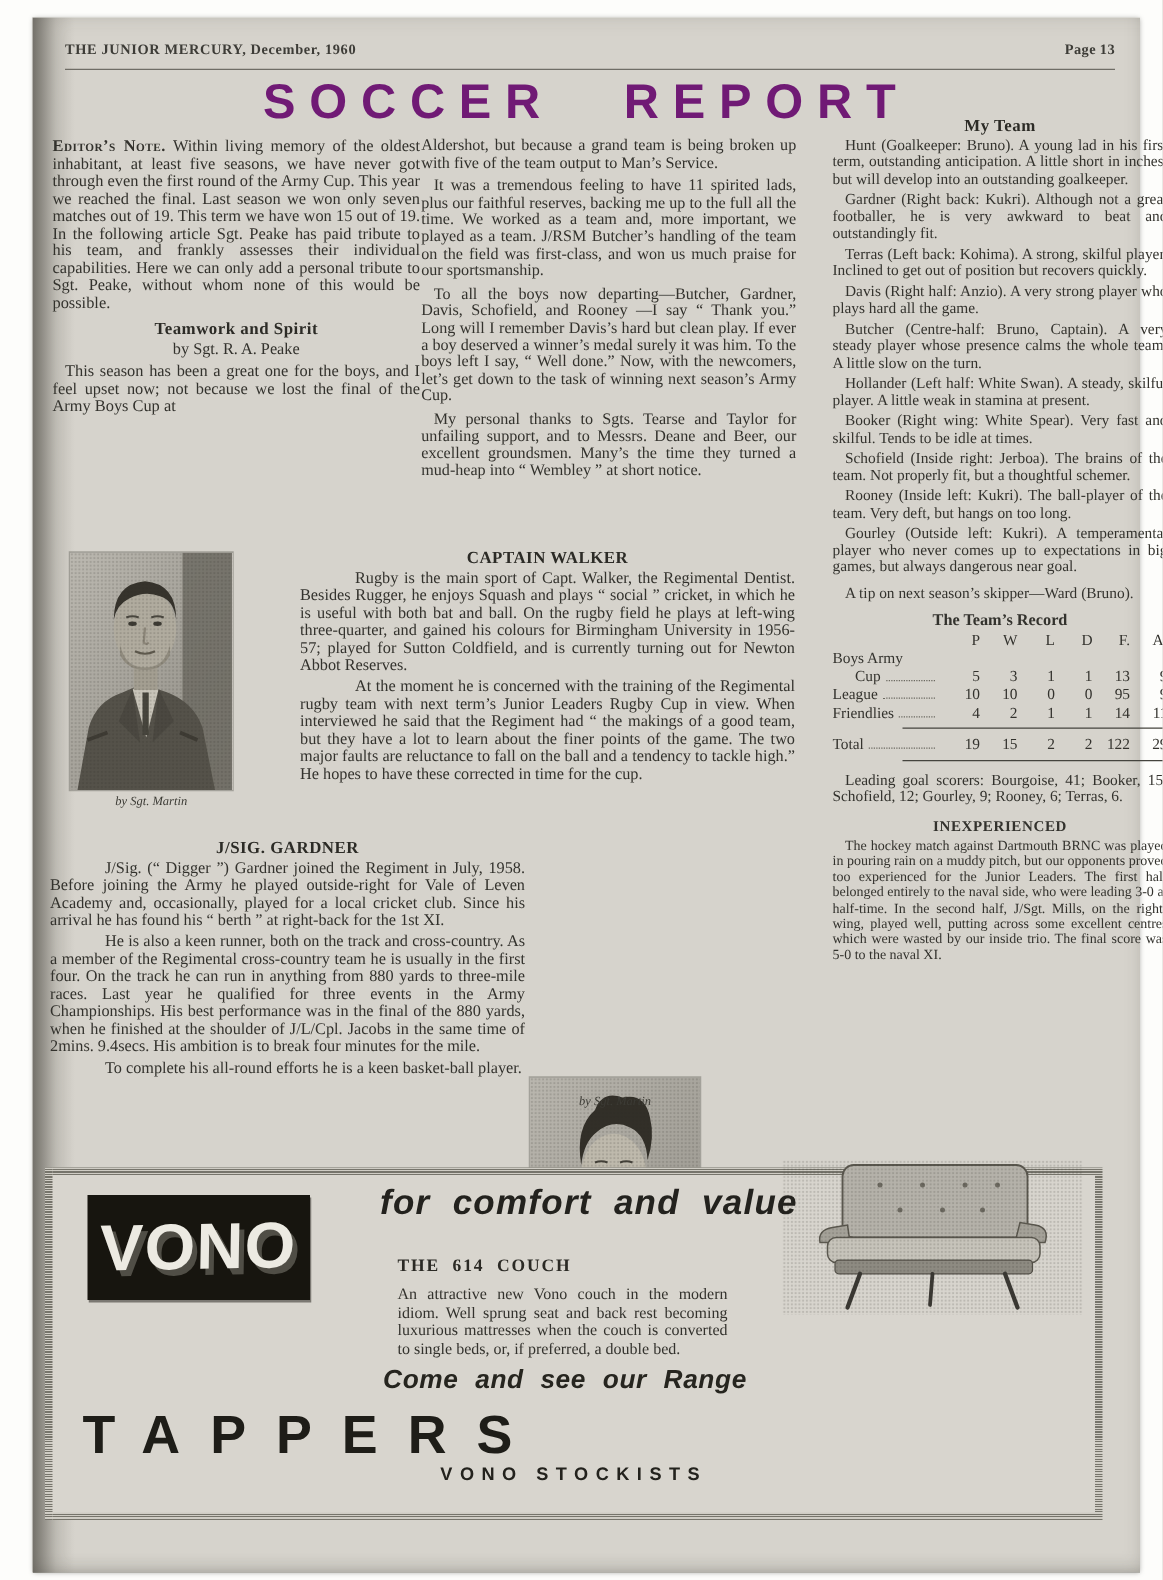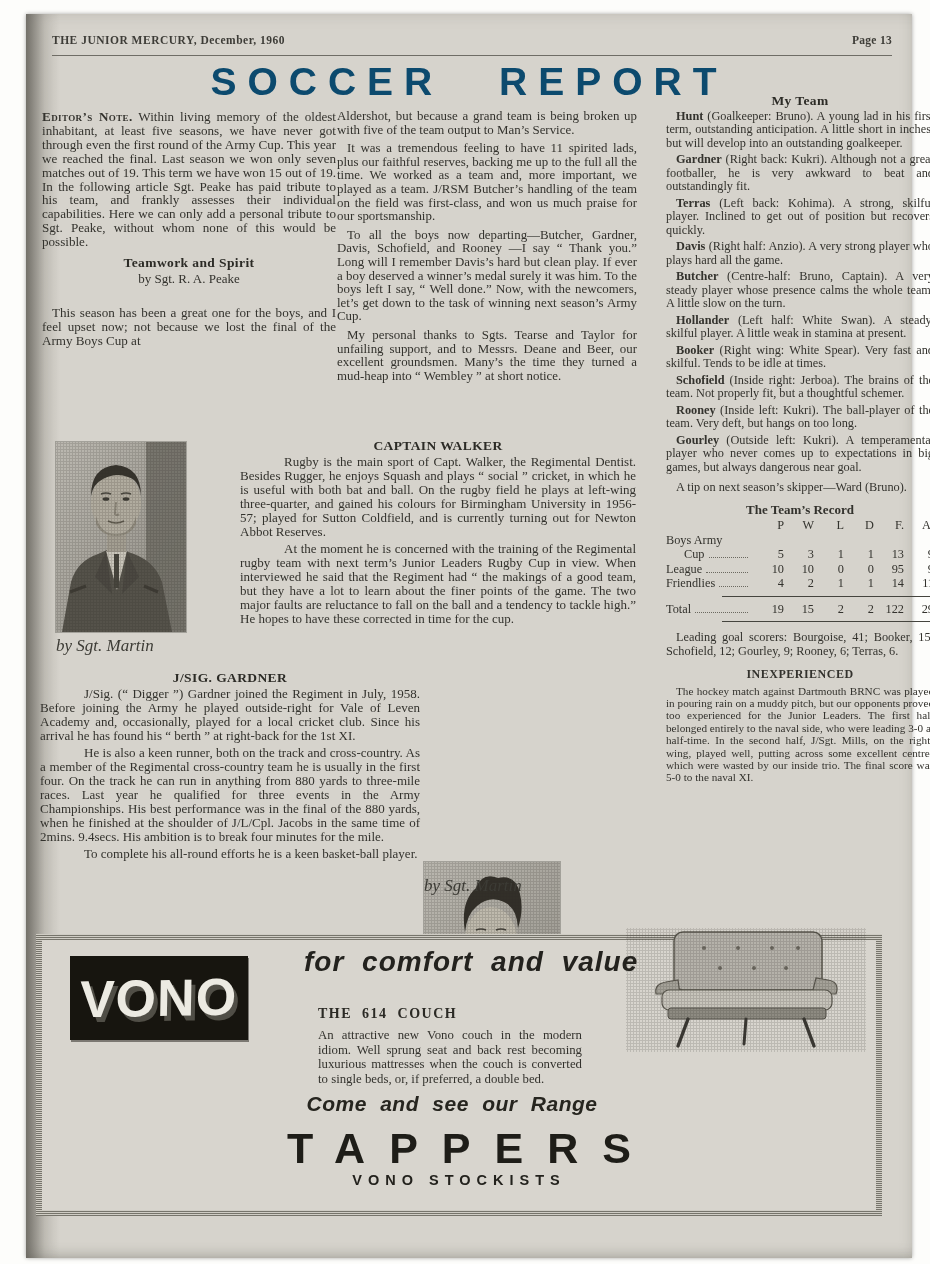--- a/index.html
+++ b/index.html
@@ -26,60 +26,60 @@
     position:absolute;left:26px;right:20px;top:20px;
     display:flex;justify-content:space-between;align-items:baseline;
     font-size:11.5px;font-weight:700;letter-spacing:.5px;color:#3d3c37;
     border-bottom:1px solid #6f6d66;padding-bottom:9px;
   }
   .hdr .pg{font-weight:700;letter-spacing:.3px;}
   .headline{
     position:absolute;top:46px;left:0;width:100%;text-align:center;
     font-family:"Liberation Sans","DejaVu Sans",sans-serif;
     font-size:39px;font-weight:700;letter-spacing:11px;word-spacing:34px;
-    color:#0c4a6e;
+    color:#701a75;
   }
   
   .col{position:absolute;text-align:justify;}
   .col p{margin:0 0 5px;text-indent:10px;}
   #col1{left:16px;top:96px;width:294px;font-size:13.1px;line-height:13.9px;}
   #col2{left:311px;top:96px;width:300px;font-size:12.9px;line-height:13.6px;}
   #col3{left:640px;top:80px;width:268px;height:842px;overflow:hidden;
         font-size:12.3px;line-height:13.5px;}
   .sc{font-variant:small-caps;font-weight:600;letter-spacing:.4px;}
   .sect-head{
     text-align:center;font-weight:700;font-size:13.5px;letter-spacing:.4px;
     margin:7px 0 2px;color:#2c2b26;text-indent:0;
   }
-  .byline{text-align:center;font-size:13px;margin:0 0 20px;text-indent:0;}
+  .byline{text-align:center;font-size:13px;margin:0 0 4px;text-indent:0;}
   .editor-p{text-indent:0 !important;}
   
   .wide{position:absolute;text-align:justify;font-size:13px;line-height:14px;}
   .wide p{margin:0 0 3px;text-indent:44px;}
   #capt{left:214px;top:418px;width:396px;}
   #gard{left:14px;top:650px;width:380px;}
   
   .photo{position:absolute;box-shadow:0 0 0 1px rgba(70,68,60,.35);overflow:hidden;}
   .photo svg{display:block;width:100%;height:100%;}
   .ht{position:relative;}
   .ht::after{
     content:"";position:absolute;inset:0;pointer-events:none;
     background-image:radial-gradient(rgba(42,40,35,.16) 1px,transparent 1.2px);
     background-size:3px 3px;
   }
   #photo1{left:30px;top:428px;width:130px;height:190px;}
   #photo2{left:398px;top:658px;width:136px;height:200px;}
   .caption{
-    position:absolute;text-align:left;font-style:italic;font-size:17px;color:#3c3b35;
+    position:absolute;text-align:center;font-style:italic;font-size:10px;color:#3c3b35;
   }
   #cap1{left:30px;top:622px;width:130px;}
   #cap2{left:398px;top:862px;width:136px;}
   
   .player{margin:0 0 3px !important;}
-  .player b{font-weight:700;}
+  .player b{font-weight:400;}
   .tip{margin-top:7px !important;}
   
   .rec-title{text-align:center;font-weight:700;font-size:13px;margin:8px 0 2px;}
   .rec{font-size:12.3px;}
   .rec-head,.rec-row{display:flex;align-items:baseline;line-height:14.5px;}
   .rl{flex:0 0 auto;white-space:nowrap;}
   .rl.ind{padding-left:18px;}
   .lead{flex:1;border-bottom:1px dotted #6b6960;margin:0 6px 3px 4px;min-width:6px;}
   .sp{flex:1;}
   .rv{flex:0 0 30px;text-align:right;}
@@ -121,21 +121,21 @@
     position:absolute;left:276px;top:88px;width:264px;
     font-size:12.8px;line-height:14.6px;text-align:justify;color:#33322d;
   }
   .cta{
     position:absolute;left:230px;top:152px;width:360px;text-align:center;
     font-family:"Liberation Sans","DejaVu Sans",sans-serif;
     font-style:italic;font-weight:700;font-size:21px;color:#26251f;
     letter-spacing:.5px;word-spacing:7px;
   }
   .store{
-    position:absolute;left:0;top:184px;width:100%;text-align:center;
+    position:absolute;left:0;top:184px;width:100%;text-align:left;
     font-family:"Liberation Sans","DejaVu Sans",sans-serif;
     font-size:43px;font-weight:700;letter-spacing:24px;text-indent:24px;color:#1e1d18;
   }
   .stockists{
     position:absolute;left:0;top:232px;width:100%;text-align:center;
     font-family:"Liberation Sans","DejaVu Sans",sans-serif;
     font-size:14.5px;font-weight:700;letter-spacing:6px;color:#23221d;
   }
   .addr-row{
     position:absolute;left:24px;right:24px;bottom:8px;

